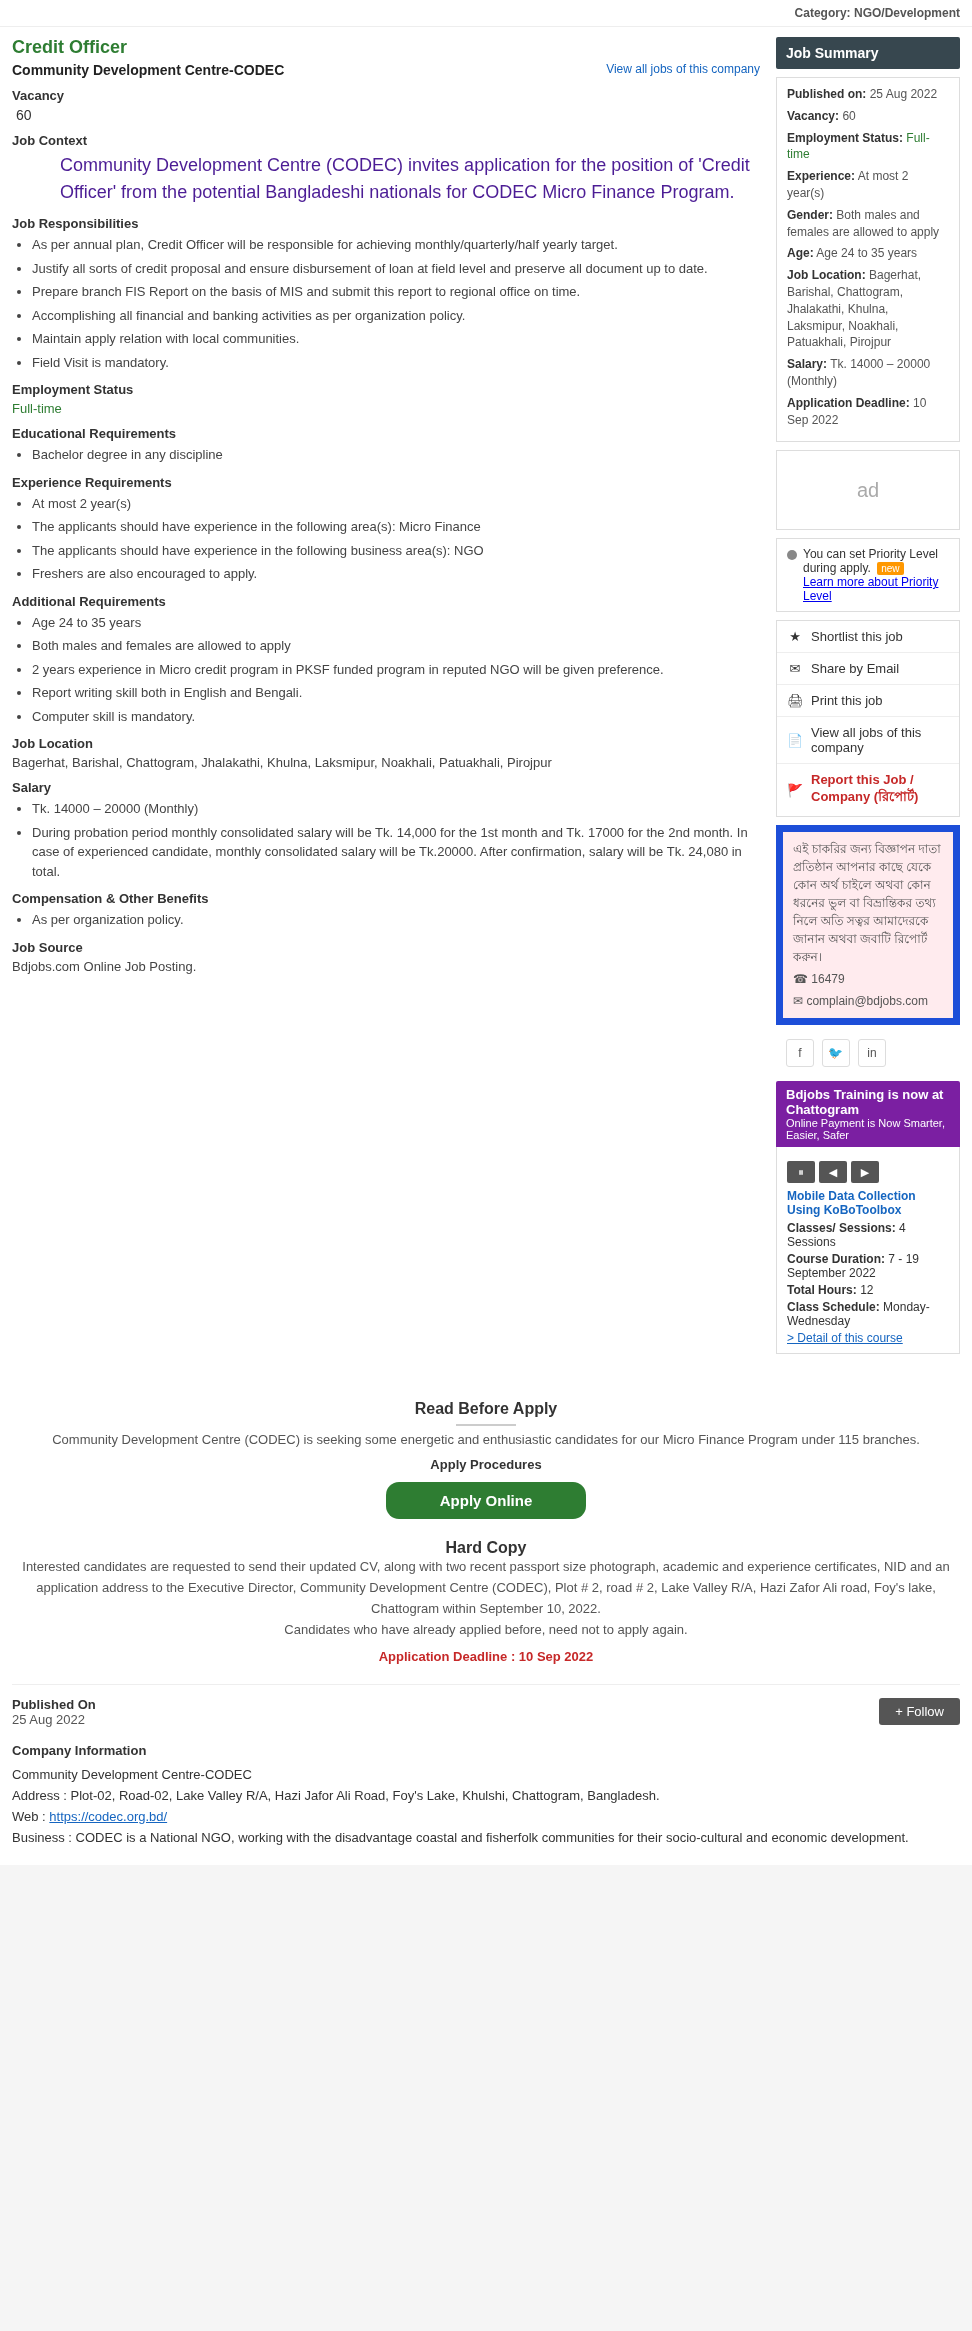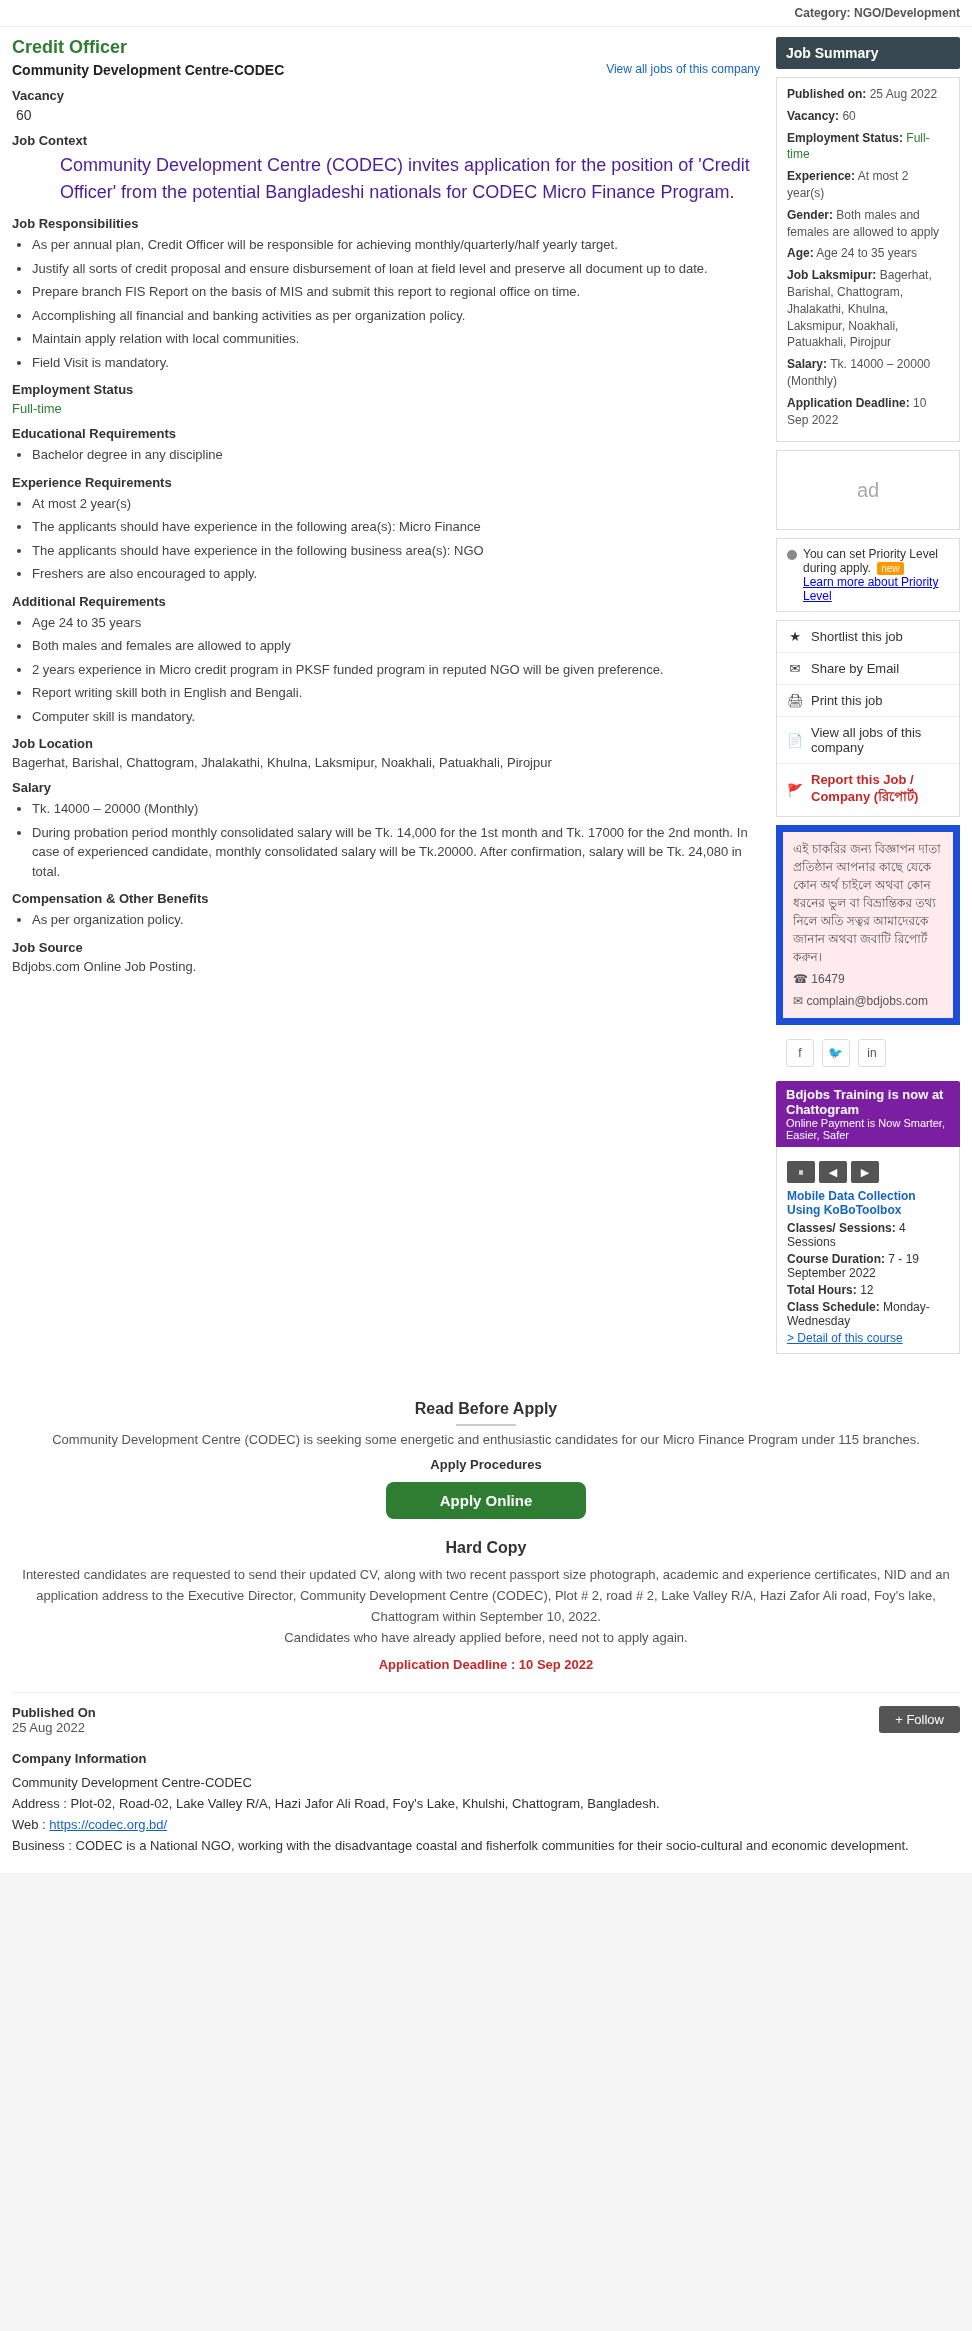--- a/index.html
+++ b/index.html
@@ -53,23 +53,23 @@
     .training-detail .lbl { font-weight: bold; }
     .detail-link { color: #1565c0; font-size: 12px; }
 
     
     .bottom-section { padding: 16px 12px; }
     .read-before { text-align: center; margin: 20px 0 10px; }
     .read-before h3 { font-size: 16px; font-weight: bold; }
     .read-before hr { width: 60px; border: 1px solid #ccc; margin: 6px auto; }
     .read-before p { font-size: 13px; color: #555; }
     .apply-procedures { text-align: center; font-weight: bold; font-size: 13px; margin-bottom: 10px; }
-    .apply-online-btn { display: block; margin: 0 auto; background: #2e7d32; color: #fff; padding: 10px 40px; font-size: 15px; font-weight: bold; border: none; border-radius: 8px; cursor: pointer; text-align: center; width: 200px; }
+    .apply-online-btn { display: block; margin: 0 auto; background: #2e7d32; color: #fff; padding: 10px 40px; font-size: 15px; font-weight: bold; border: none; border-radius: 13px; cursor: pointer; text-align: center; width: 200px; }
     .hard-copy-section { margin-top: 20px; }
-    .hard-copy-title { text-align: center; font-size: 16px; font-weight: bold; margin-bottom: 8px; }
+    .hard-copy-title { text-align: center; font-size: 16px; font-weight: bold; }
     .hard-copy-text { font-size: 13px; color: #555; line-height: 1.6; text-align: center; }
     .deadline-line { text-align: center; font-size: 13px; margin-top: 8px; }
     .deadline-line span { font-weight: bold; color: #c62828; }
     .published-footer { display: flex; justify-content: space-between; align-items: center; border-top: 1px solid #eee; padding: 12px 0 0; margin-top: 20px; }
     .published-footer .pub-label { font-weight: bold; font-size: 13px; }
     .published-footer .pub-date { font-size: 13px; color: #555; }
     .follow-btn { background: #555; color: #fff; padding: 6px 16px; font-size: 13px; border: none; border-radius: 3px; cursor: pointer; display: flex; align-items: center; gap: 4px; }
     .company-info-section { margin-top: 14px; font-size: 13px; line-height: 1.6; }
     .company-info-section .title { font-weight: bold; margin-bottom: 4px; }
     .company-info-section a { color: #1565c0; }
@@ -178,21 +178,21 @@
         </div>
         <div class="summary-row">
           <span class="lbl">Gender:</span>
           <span class="val">Both males and females are allowed to apply</span>
         </div>
         <div class="summary-row">
           <span class="lbl">Age:</span>
           <span class="val">Age 24 to 35 years</span>
         </div>
         <div class="summary-row">
-          <span class="lbl">Job Laksmipur:</span>
+          <span class="lbl">Job Location:</span>
           <span class="val">Bagerhat, Barishal, Chattogram, Jhalakathi, Khulna, Laksmipur, Noakhali, Patuakhali, Pirojpur</span>
         </div>
         <div class="summary-row">
           <span class="lbl">Salary:</span>
           <span class="val">Tk. 14000 – 20000 (Monthly)</span>
         </div>
         <div class="summary-row">
           <span class="lbl">Application Deadline:</span>
           <span class="val">10 Sep 2022</span>
         </div>

